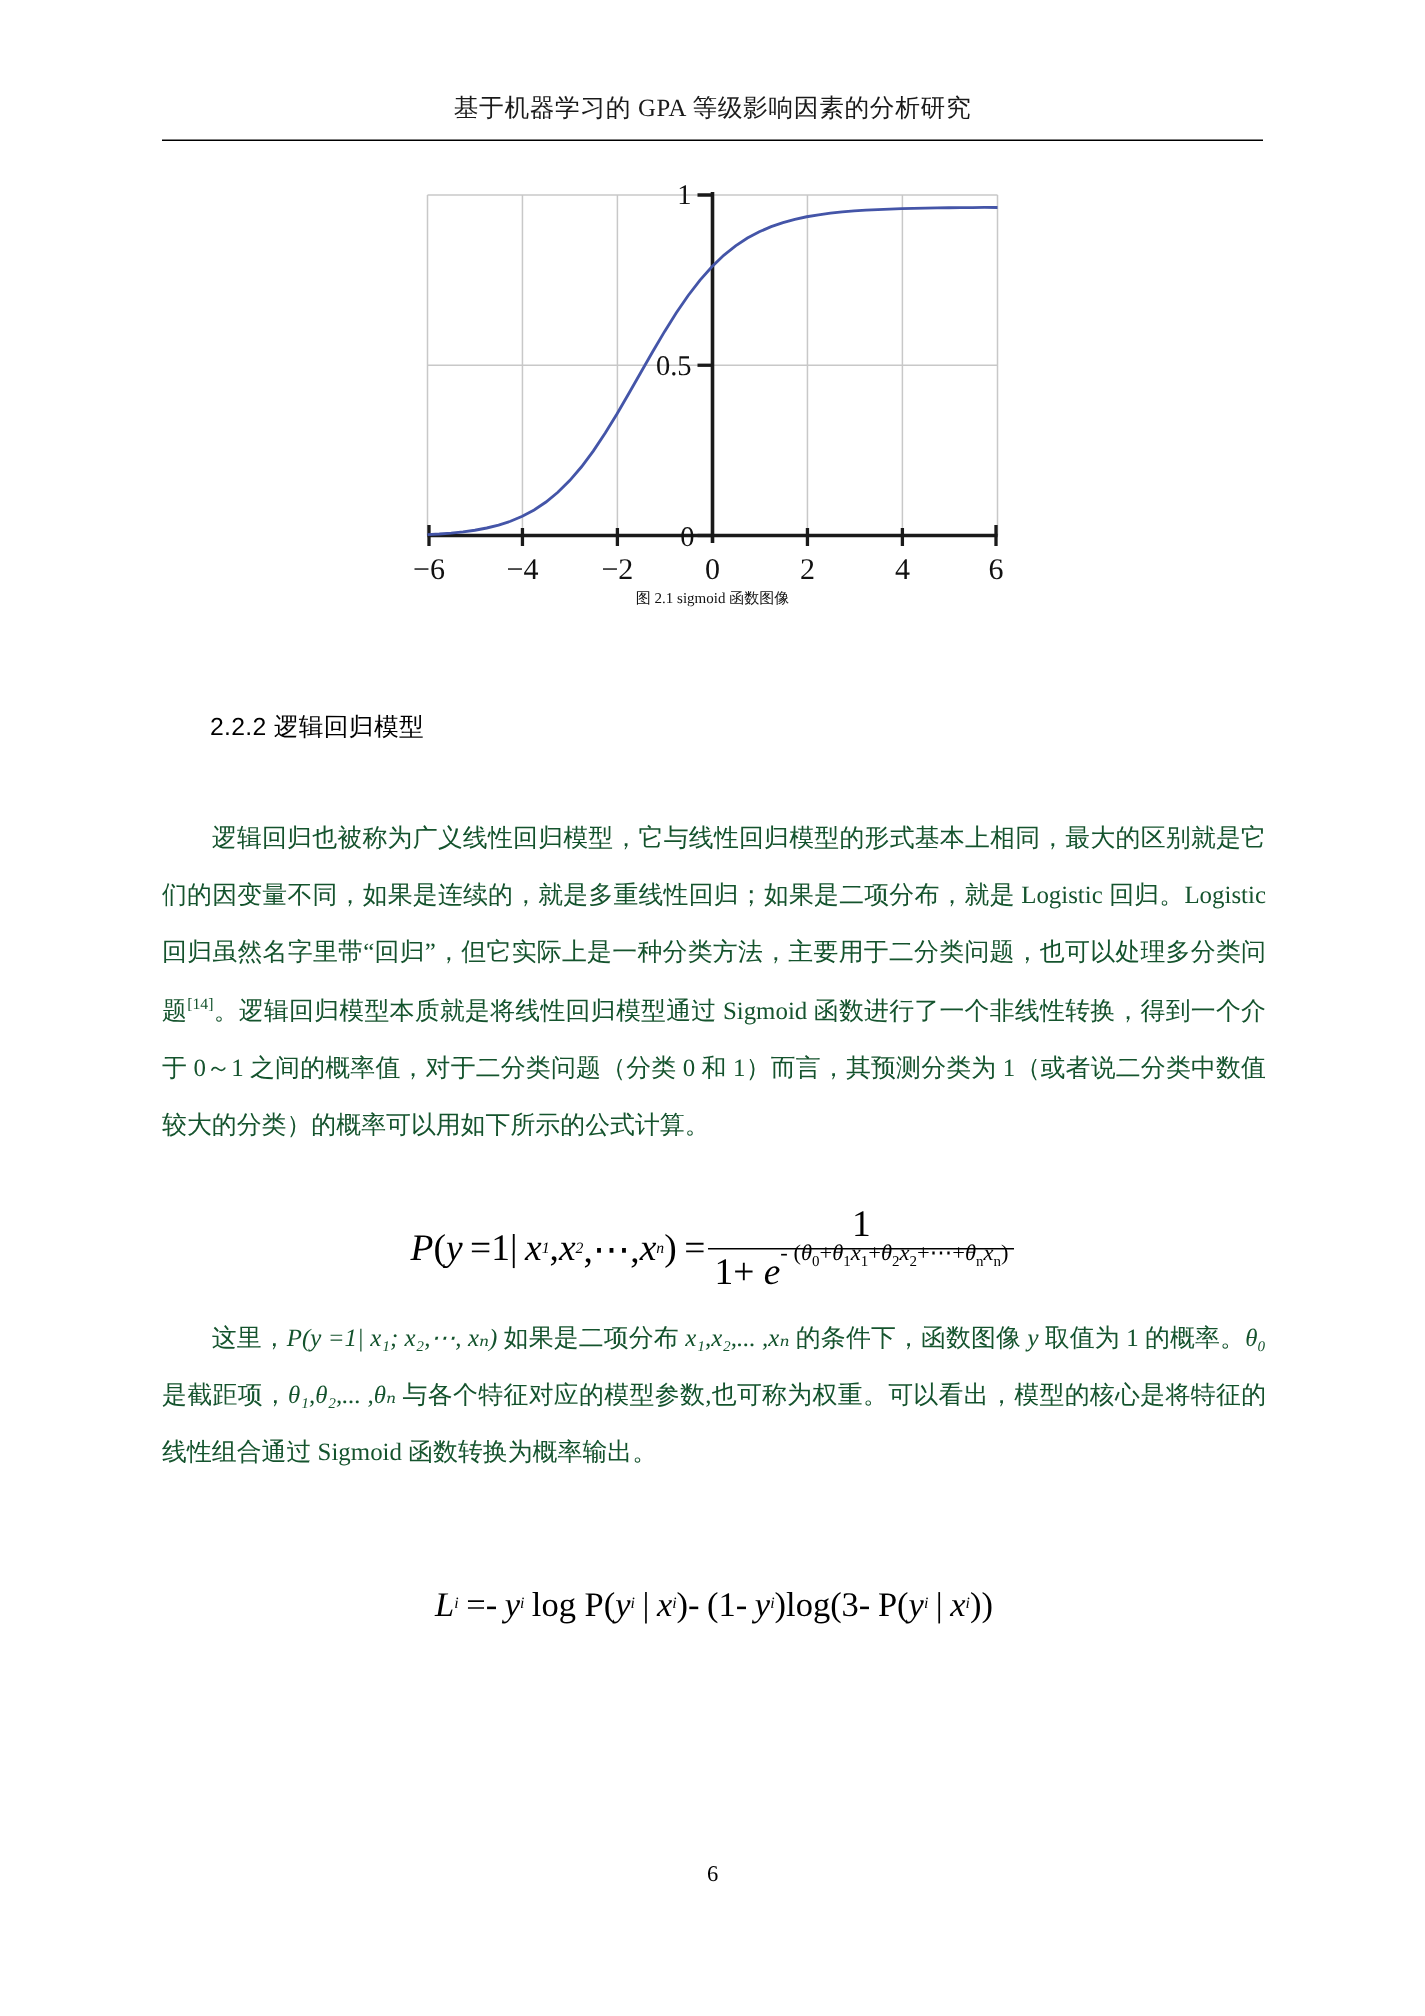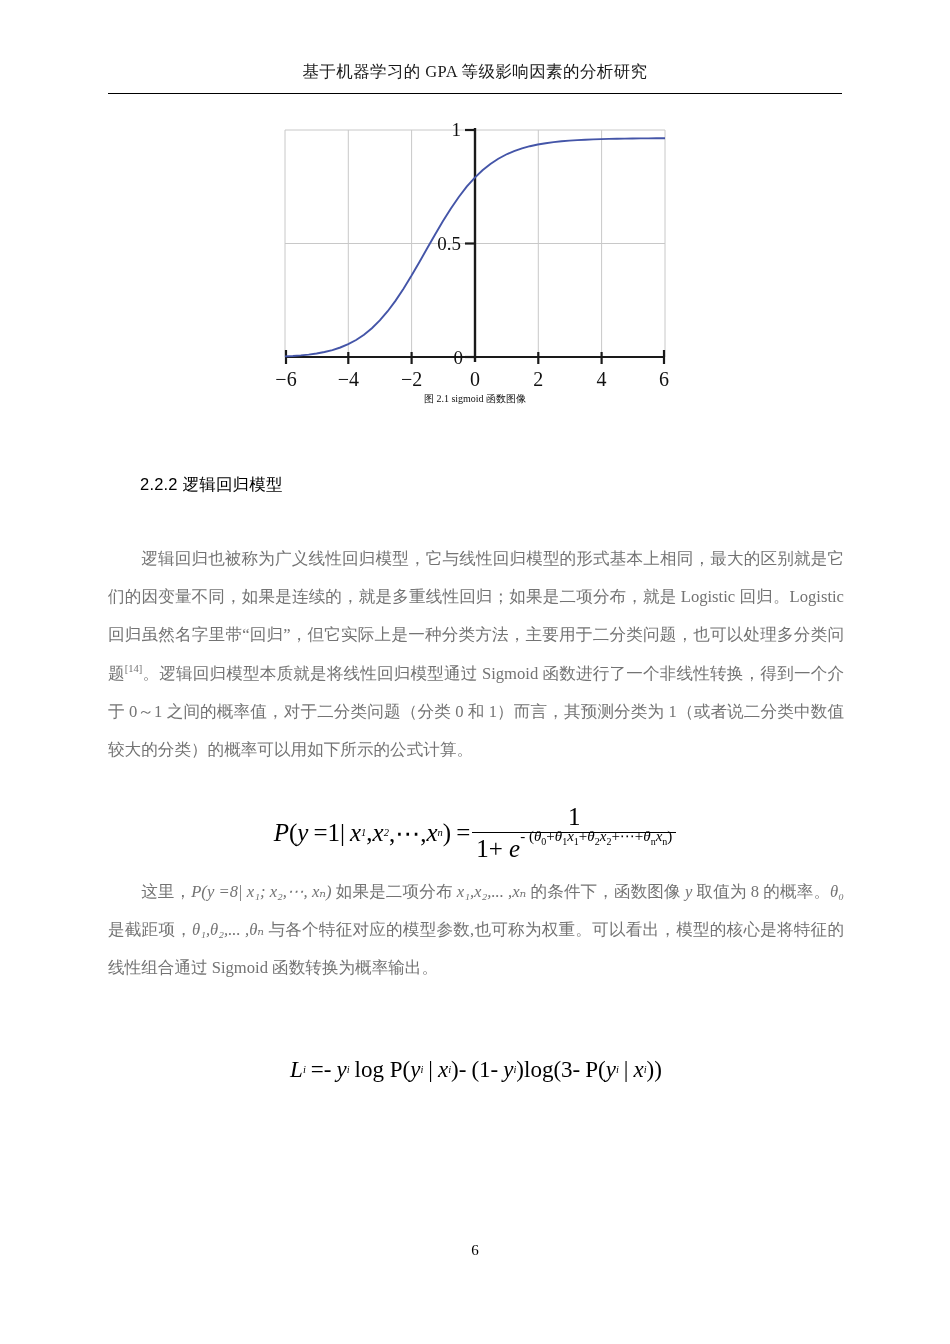--- a/index.html
+++ b/index.html
@@ -88,21 +88,21 @@
     top: 540px;
     width: 736px;
   }
   p.para {
     margin: 0;
     font-size: 16.6px;
     line-height: 38.2px;
     text-align: justify;
     text-justify: inter-ideograph;
     text-indent: 2em;
-    color: #737373;
+    color: #14532d;
   }
   p.para.cont {
     margin-top: 0;
   }
   sup.cite {
     font-size: 10.5px;
     vertical-align: super;
     line-height: 0;
   }
   i, .mi {
@@ -286,21 +286,21 @@
         <span>=</span>
       <span class="frac">
         <span class="num">1</span>
         <span class="bar"></span>
         <span class="den"><span>1+ <i>e</i></span><span class="exp"><span>- (</span><i>θ</i><sub>0</sub><span>+</span><i>θ</i><sub>1</sub><i>x</i><sub>1</sub><span>+</span><i>θ</i><sub>2</sub><i>x</i><sub>2</sub><span>+⋯+</span><i>θ</i><sub>n</sub><i>x</i><sub>n</sub><span>)</span></span></span>
       </span>
     </span>
   </div>
 
   <div class="body-col" style="top: 873px;">
-    <p class="para"><span>这里，</span><span class="mi">P(y =8| x₁; x₂,⋯, xₙ)</span><span> 如果是二项分布 </span><span class="mi">x₁,x₂,... ,xₙ</span><span> 的条件下，函数图像 </span><span class="mi">y</span><span> 取值为 8 的概率。</span><span class="mi">θ₀</span><span> 是截距项，</span><span class="mi">θ₁,θ₂,... ,θₙ</span><span> 与各个特征对应的模型参数,也可称为权重。可以看出，模型的核心是将特征的线性组合通过 Sigmoid 函数转换为概率输出。</span></p>
+    <p class="para"><span>这里，</span><span class="mi">P(y =1| x₁; x₂,⋯, xₙ)</span><span> 如果是二项分布 </span><span class="mi">x₁,x₂,... ,xₙ</span><span> 的条件下，函数图像 </span><span class="mi">y</span><span> 取值为 1 的概率。</span><span class="mi">θ₀</span><span> 是截距项，</span><span class="mi">θ₁,θ₂,... ,θₙ</span><span> 与各个特征对应的模型参数,也可称为权重。可以看出，模型的核心是将特征的线性组合通过 Sigmoid 函数转换为概率输出。</span></p>
   </div>
 
   <div class="eq eq-2">
     <span class="mrow">
       <i>L</i>
         <sub class="ms">i</sub>
         <span class="sp"></span>
         <span>=-</span>
         <span class="sp"></span>
         <i>y</i>

